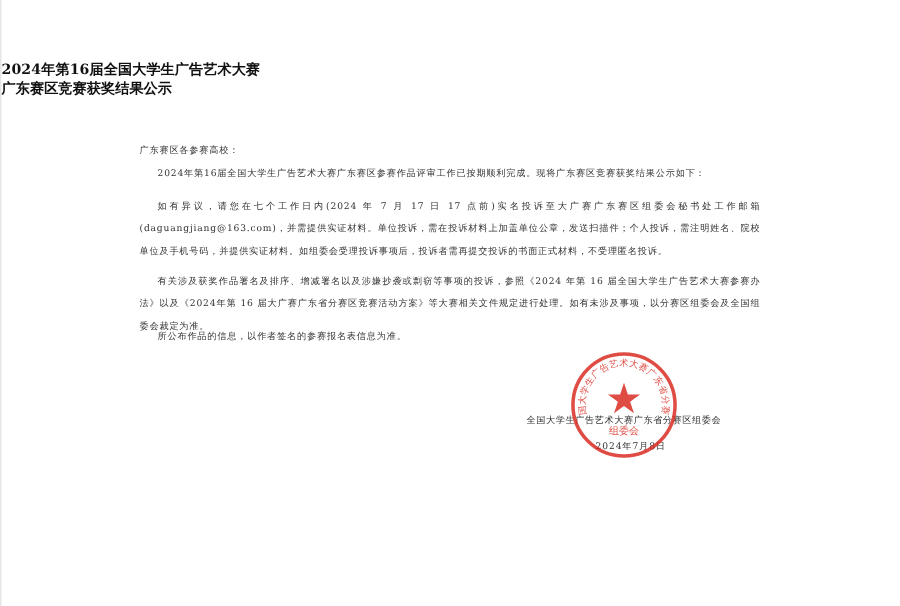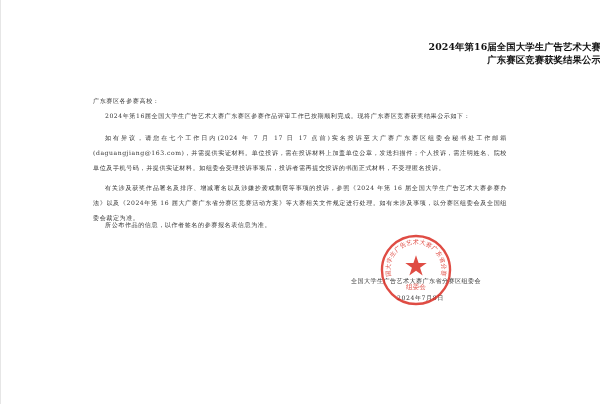--- a/index.html
+++ b/index.html
@@ -19,21 +19,21 @@
       position: absolute;
       left: 0; top: 0;
       width: 600px; height: 404px;
       background: #ffffff;
       border-left: 1px solid #e6e6e6;
       box-sizing: border-box;
     }
     .title {
       position: absolute;
       left: 0; width: 600px;
-      text-align: right;
+      text-align: left;
       font-size: 9.4px;
       font-weight: bold;
       color: #111111;
       letter-spacing: 0.1px;
       line-height: 12px;
       white-space: nowrap;
     }
     .t1 { top: 41px; }
     .t2 { top: 54px; }
     .body-text {

